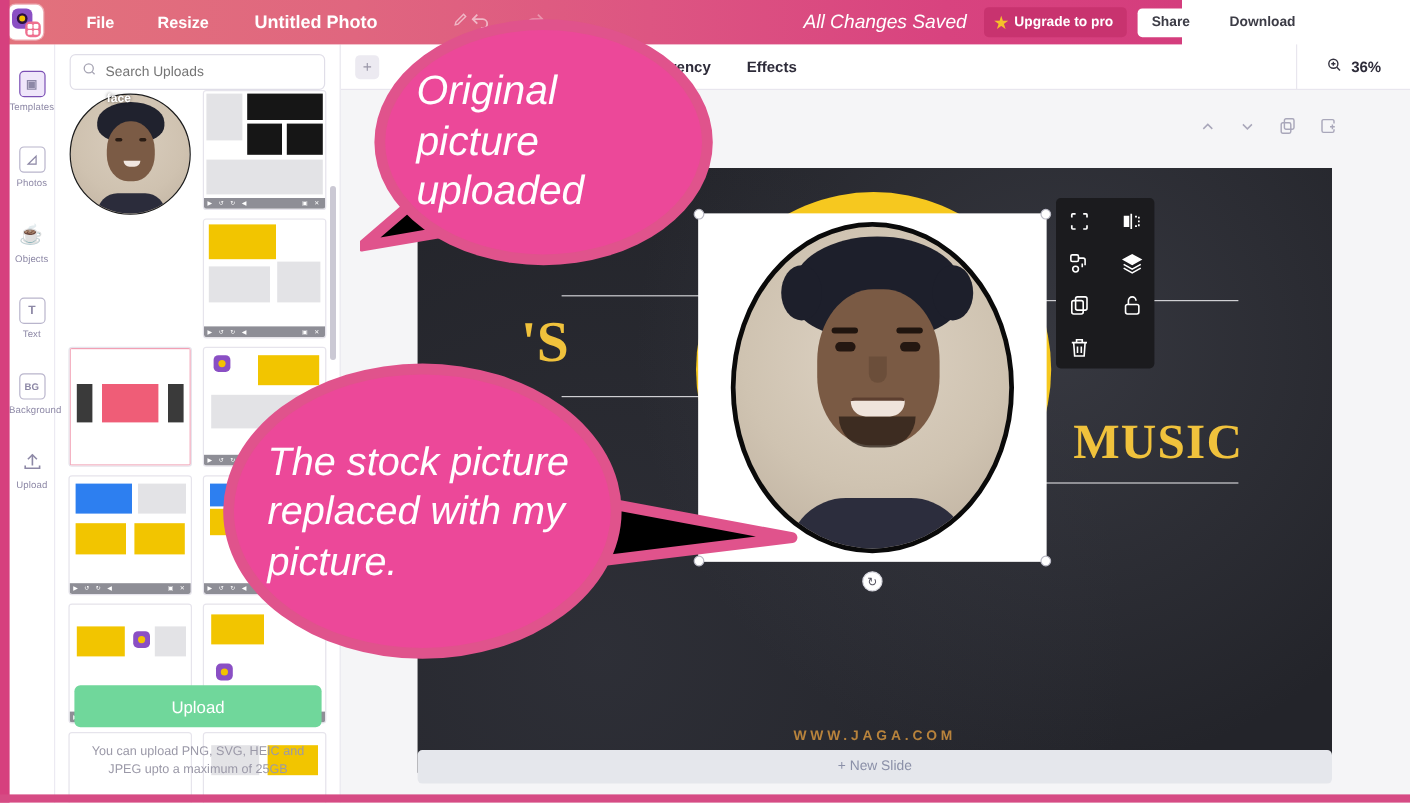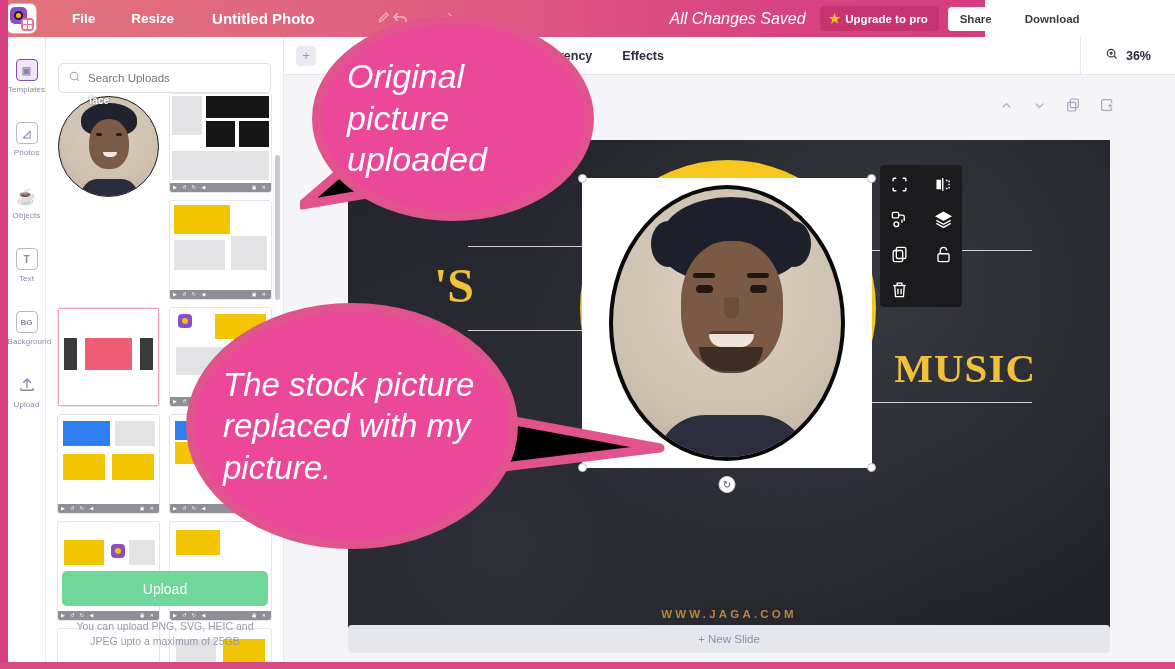--- a/index.html
+++ b/index.html
@@ -91,21 +91,21 @@
     font-size: 10px; font-weight: bold;
   }
   .sb-item.active .sb-ico { border-color: #7b4fb5; background: #efe6fa; }
   .sb-label { font-size: 8px; color: #8d88a6; letter-spacing: .1px; }
 
   
   .panel {
     position: absolute; left: 46px; top: 37px; width: 238px; height: 632px;
     background: #fff; border-right: 1px solid #e8e6ee; z-index: 18; overflow: hidden;
   }
-  .search-wrap { padding: 26px 12px 0; }
+  .search-wrap { padding: 8px 12px 0; }
   .search-box {
     height: 30px; border: 1px solid #e0dee8; border-radius: 5px;
     display: flex; align-items: center; padding: 0 9px; gap: 7px; background: #fff;
   }
   .search-box input {
     border: 0; outline: 0; font-size: 11.5px; color: #8c8a99; width: 100%;
     font-family: "Liberation Sans", sans-serif; background: transparent;
   }
   .myfiles-row {
     display: flex; align-items: center; justify-content: space-between;

